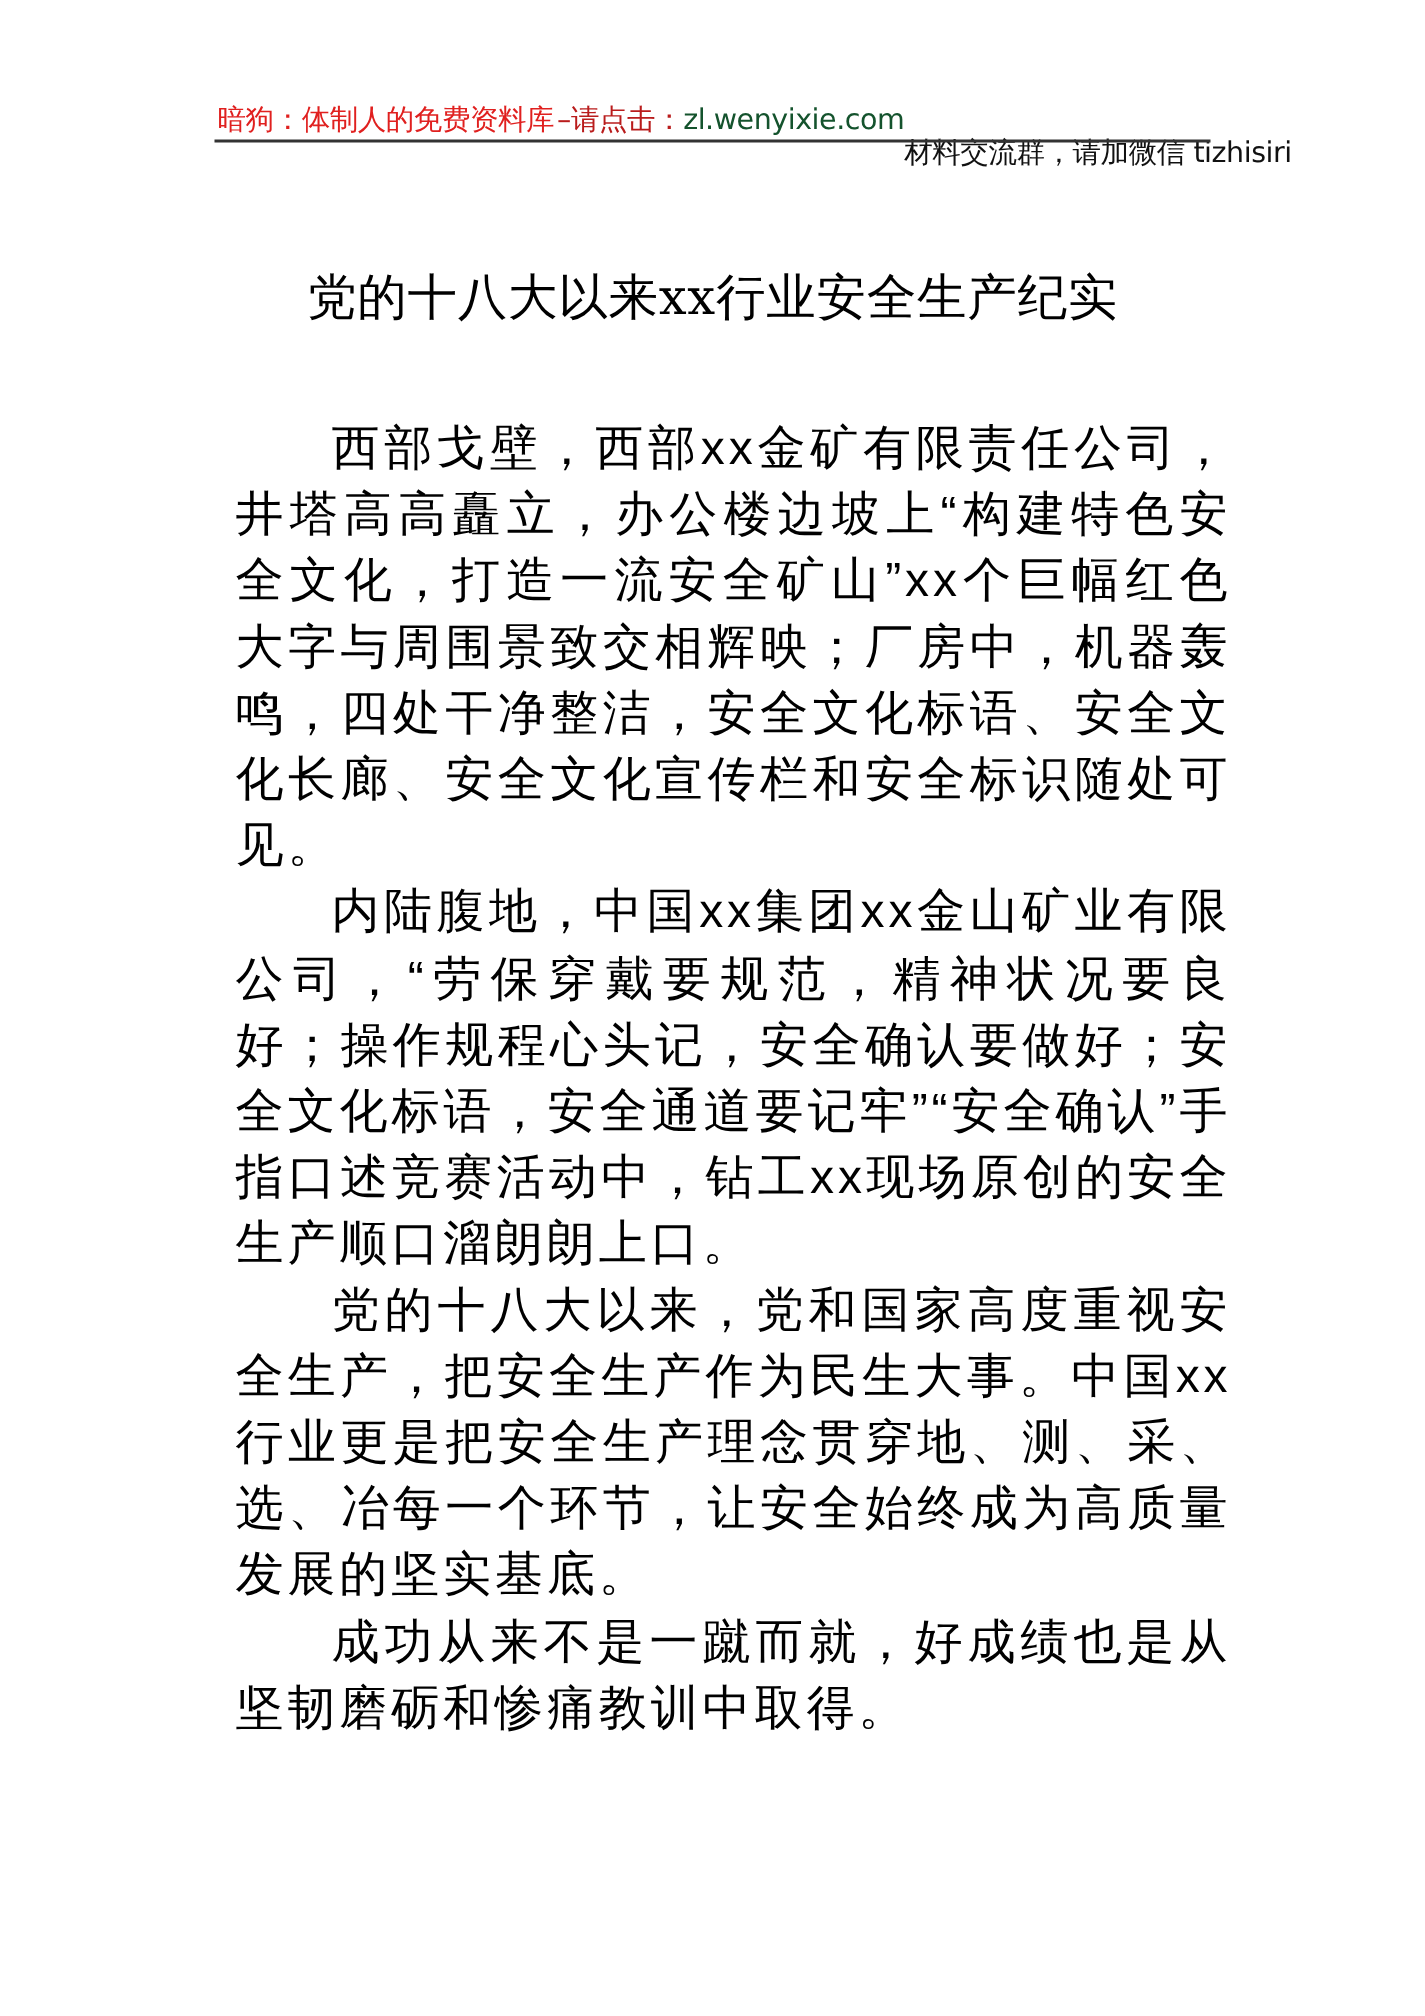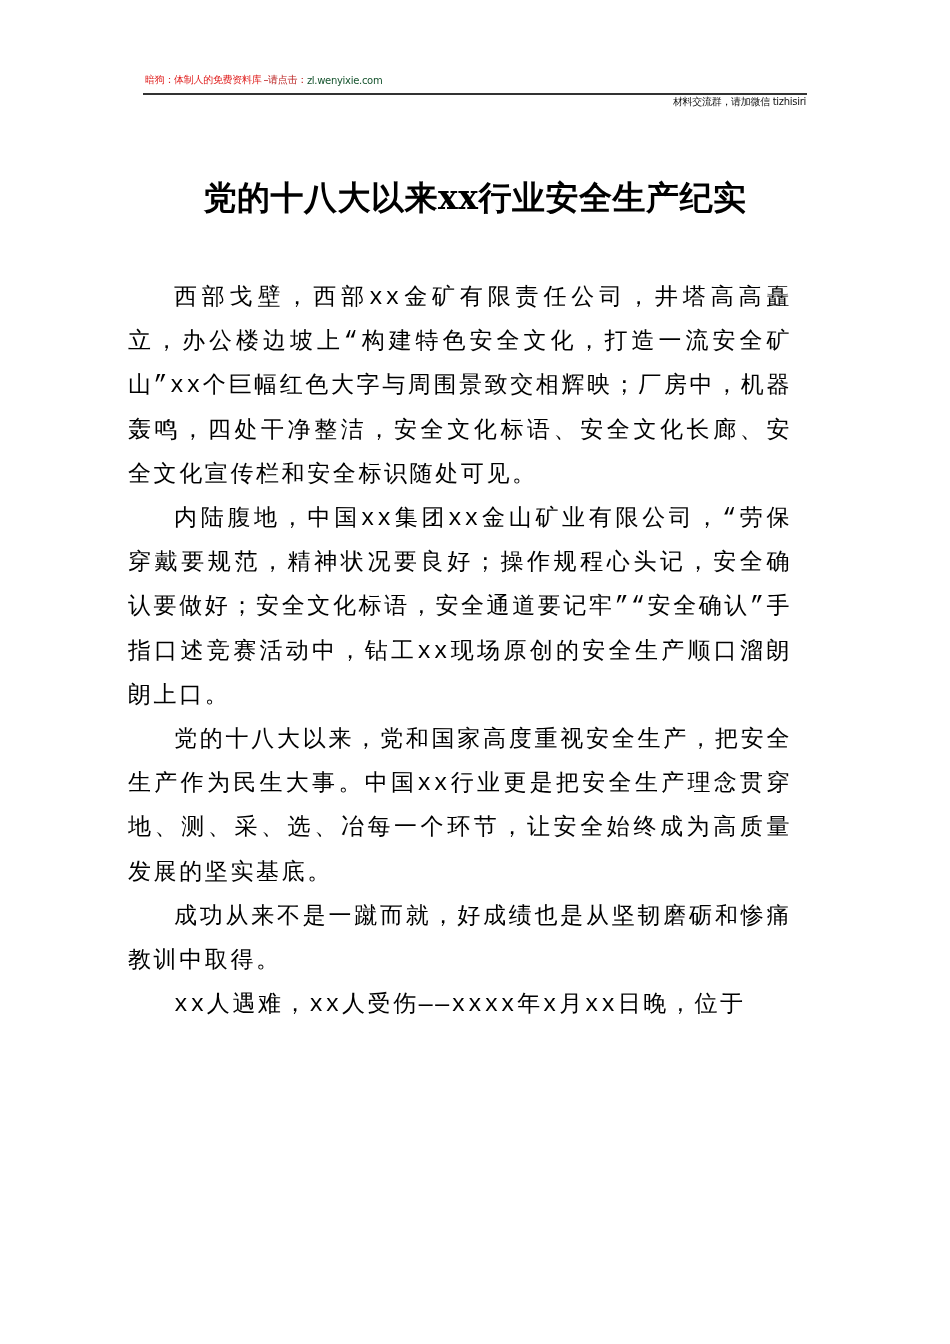--- a/index.html
+++ b/index.html
@@ -18,21 +18,21 @@
     .header-bar {
       position: absolute;
       left: 145px;
       top: 68px;
       width: 661px;
       height: 24px;
       display: flex;
       align-items: center;
       justify-content: space-between;
       font-family: "DejaVu Sans", "Liberation Sans", sans-serif;
-      font-size: 10px;
+      font-size: 19px;
       white-space: nowrap;
       letter-spacing: -0.3px;
     }
     .header-left { display: flex; align-items: center; }
     .header-brand { color: #e0201f; }
     .header-prompt { color: #b91c1c; margin-left: 2px; }
     .header-link { color: #14532d; text-decoration: none; }
     .header-right { color: #111; margin-top: 44px; }
     .header-rule {
       position: absolute;
@@ -42,32 +42,32 @@
       height: 2px;
       background: #333;
     }
     .doc-title {
       position: absolute;
       left: 0;
       top: 172px;
       width: 950px;
       text-align: center;
       font-family: "DejaVu Serif", "Liberation Serif", serif;
-      font-weight: bold;
+      font-weight: normal;
       font-size: 33px;
       letter-spacing: 0.5px;
       line-height: 52px;
     }
     .doc-body {
       position: absolute;
-      left: 128px;
+      left: 157px;
       top: 276px;
       width: 664px;
-      font-family: Liberation Mono, monospace;
-      font-size: 23px;
+      font-family: Liberation Sans, sans-serif;
+      font-size: 32px;
       line-height: 44.2px;
       letter-spacing: 2.6px;
       text-align: justify;
       text-justify: inter-character;
     }
     .doc-body p {
       margin: 0;
       text-indent: 2em;
     }
   </style>
@@ -84,14 +84,13 @@
 </div>
 <div class="header-rule"></div>
 
 <h1 class="doc-title" style="margin:0;">党的十八大以来xx行业安全生产纪实</h1>
 
 <div class="doc-body">
   <p>西部戈壁，西部xx金矿有限责任公司，井塔高高矗立，办公楼边坡上“构建特色安全文化，打造一流安全矿山”xx个巨幅红色大字与周围景致交相辉映；厂房中，机器轰鸣，四处干净整洁，安全文化标语、安全文化长廊、安全文化宣传栏和安全标识随处可见。</p>
   <p>内陆腹地，中国xx集团xx金山矿业有限公司，“劳保穿戴要规范，精神状况要良好；操作规程心头记，安全确认要做好；安全文化标语，安全通道要记牢”“安全确认”手指口述竞赛活动中，钻工xx现场原创的安全生产顺口溜朗朗上口。</p>
   <p>党的十八大以来，党和国家高度重视安全生产，把安全生产作为民生大事。中国xx行业更是把安全生产理念贯穿地、测、采、选、冶每一个环节，让安全始终成为高质量发展的坚实基底。</p>
   <p>成功从来不是一蹴而就，好成绩也是从坚韧磨砺和惨痛教训中取得。</p>
-  <p>xx人遇难，xx人受伤——xxxx年x月xx日晚，位于</p>
 </div>
 
 </body></html>

